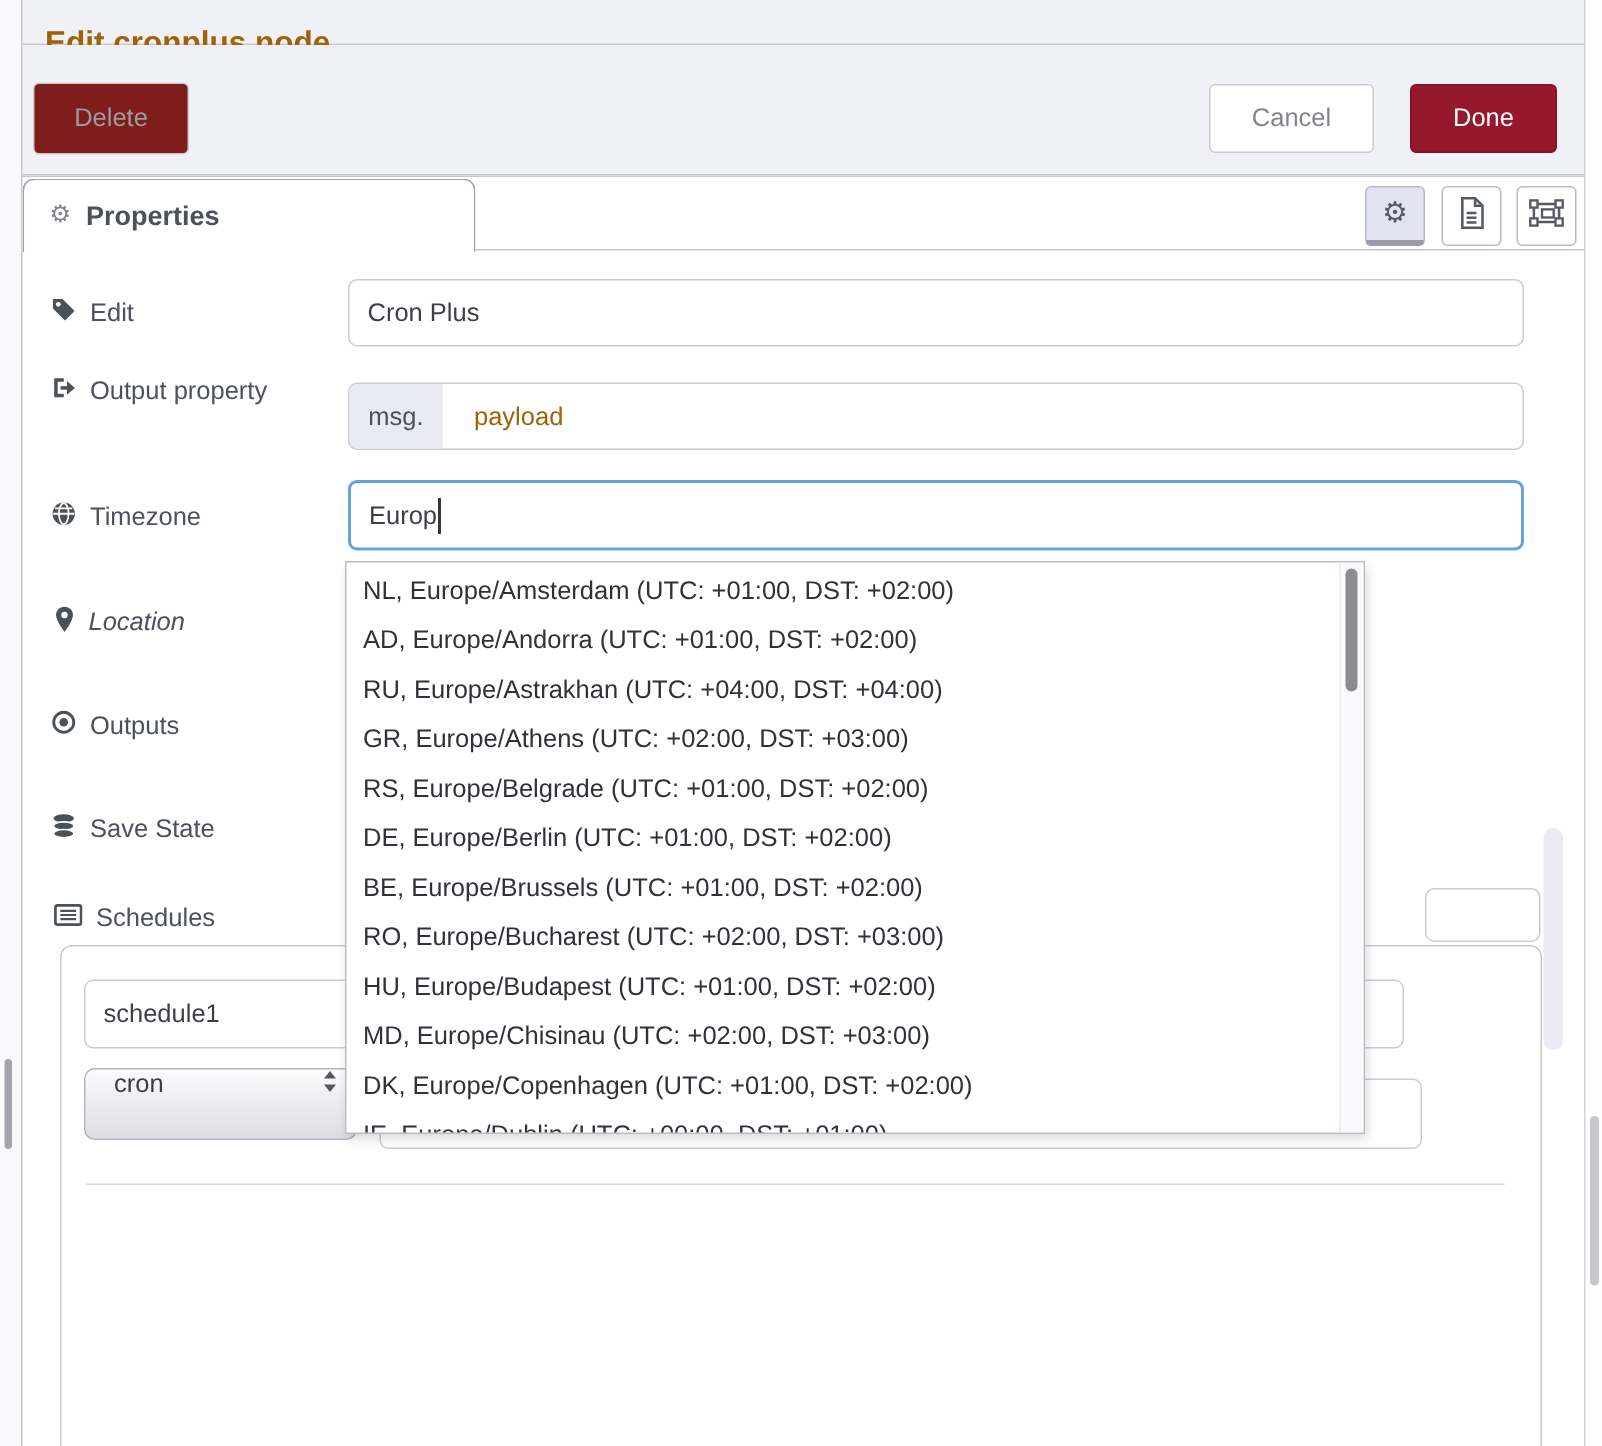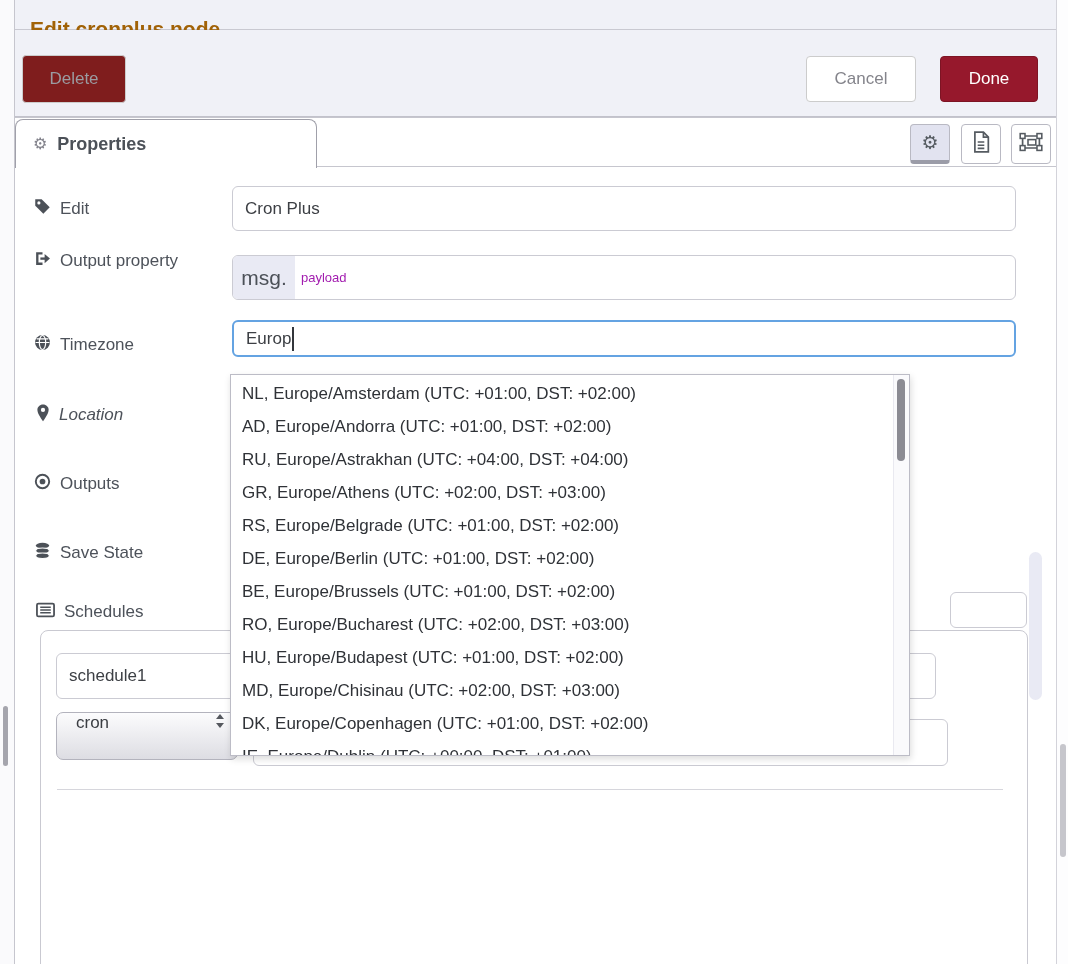--- a/index.html
+++ b/index.html
@@ -44,24 +44,24 @@
   .field-label { display:flex; align-items:center; gap:9px; font-size:17px;
                  color:#4d525a; height:26px; }
   .field-label svg { flex:0 0 auto; }
 
   
   .nr-input { border:1px solid #cbcbd3; border-radius:6px; background:#fff;
               font-family:"Liberation Sans","DejaVu Sans",sans-serif;
               font-size:17px; color:#3c3f44; padding:0 12px; outline:none; }
   .typed { display:flex; border:1px solid #cbcbd3; border-radius:6px; overflow:hidden;
            background:#fff; }
-  .typed-prefix { width:62px; background:#e9eaf4; color:#4c5158; font-size:21px;
+  .typed-prefix { width:62px; background:#e9eaf4; color:#4c5158; font-size:17px;
                   display:flex; align-items:center; justify-content:center; cursor:pointer; }
-  .typed-value { flex:1; font-size:13px; color:#a21caf; display:flex; align-items:center;
-                 padding-left:6px; }
+  .typed-value { flex:1; font-size:17px; color:#a16207; display:flex; align-items:center;
+                 padding-left:21px; }
   .tz-wrap { border:2px solid #64a3e2; border-radius:6px; background:#fff;
              display:flex; align-items:center; padding-left:12px; font-size:17px; color:#3c3f44; }
   .caret { display:inline-block; width:2px; height:24px; background:#33363b; margin-left:1px; }
 
   
   .dropdown { left:230px; top:374px; width:680px; height:382px; background:#fff;
               border:1px solid #bcbcc6; z-index:10; overflow:hidden;
               box-shadow:1px 3px 7px rgba(0,0,0,0.14); }
   .dropdown ul { list-style:none; margin:0; padding:2px 0 0 0; }
   .dropdown li { height:33px; line-height:33px; padding-left:11px; font-size:17px;
@@ -210,21 +210,21 @@
   <span>Schedules</span>
 </div>
 
 <input class="abs nr-input" style="left: 232px; top: 186px; width: 784px; height: 45px;" value="Cron Plus">
 
 <div class="abs typed" style="left:232px; top:255px; width:784px; height:45px;">
   <div class="typed-prefix">msg.</div>
   <div class="typed-value">payload</div>
 </div>
 
-<div class="abs tz-wrap" style="left:232px; top:320px; width:784px; height:37px;">
+<div class="abs tz-wrap" style="left:232px; top:320px; width:784px; height:47px;">
   <span>Europ</span>
   <span class="caret"></span>
 </div>
 
 <div class="abs nr-input" style="left:950px; top:592px; width:77px; height:36px; z-index:1;"></div>
 
 <div class="abs sched-box">
   <input class="nr-input" style="position: absolute; left: 15px; top: 22px; width: 880px; height: 46px;" value="schedule1">
   <div class="cron-select">
     <span>cron</span>

